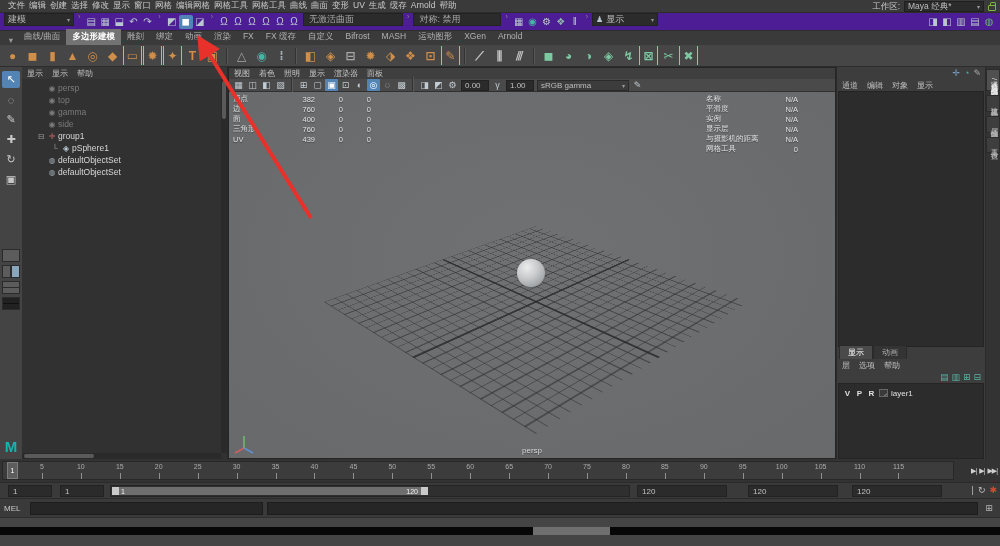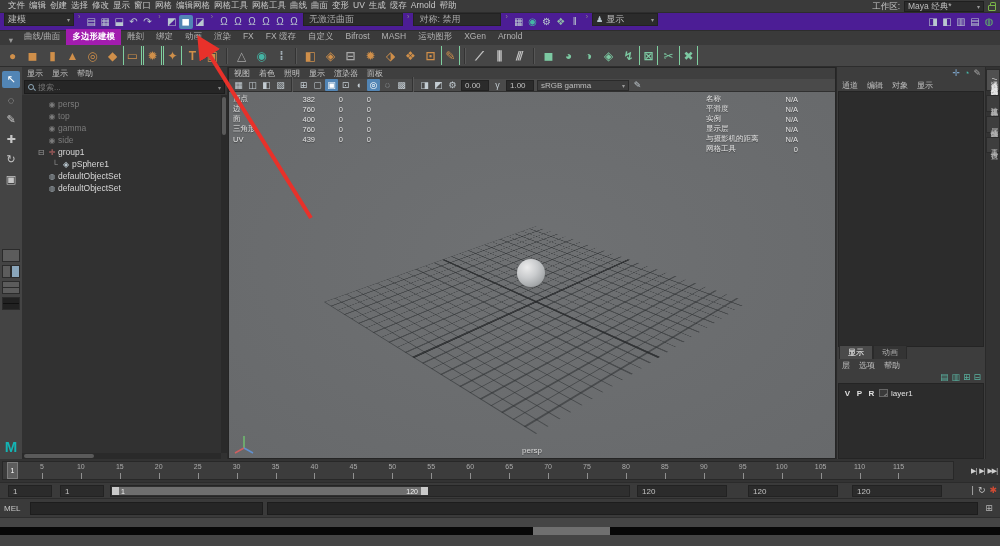--- a/index.html
+++ b/index.html
@@ -23,21 +23,21 @@
 .sl-drop{background:#2b2b2b;border:1px solid #222;height:13px;display:flex;align-items:center;justify-content:space-between;padding:0 3px;color:#bdbdbd}
 .sl-collapse{color:#8a8a8a;font-size:7px;padding:0 2px}
 .sl-icon{width:14px;height:14px;display:inline-flex;align-items:center;justify-content:center;color:#b9c7cf;font-size:10px;border-radius:2px}
 .sl-icon.active{background:#5285b5;color:#fff}
 .sl-field{background:#2b2b2b;border:1px solid #222;height:13px;display:flex;align-items:center;padding:0 5px;color:#a9a9a9}
 .spacer{flex:1}
 
 .shelf-tabs{height:14px;background:#3a3a3a;display:flex;align-items:flex-end;padding-left:4px;font-size:8.5px}
 .shelf-menu{width:14px;color:#999;text-align:center}
 .shelf-tab{padding:2px 6px;color:#b2b2b2;white-space:nowrap}
-.shelf-tab.active{color:#fff;font-weight:bold;background:#a21caf}
+.shelf-tab.active{color:#fff;font-weight:bold;background:#737373}
 .shelf{height:22px;background:#464646;display:flex;align-items:center;padding-left:3px;gap:1px;border-bottom:1px solid #2d2d2d}
 .shelf-icon{width:19px;height:19px;display:inline-flex;align-items:center;justify-content:center;font-size:12px;font-weight:bold}
 .shelf-icon.bracket{border-left:1px solid #7fcf9f;border-right:1px solid #7fcf9f}
 .vsep{width:2px;height:16px;border-left:1px solid #333;border-right:1px solid #575757;margin:0 3px}
 
 .main{height:392px;display:flex;align-items:stretch}
 .toolbox{width:22px;display:flex;flex-direction:column;align-items:center;padding-top:4px;gap:3px;background:#444}
 .tool{width:18px;height:17px;display:flex;align-items:center;justify-content:center;font-size:11px;color:#c6c6c6;border-radius:2px}
 .tool.active{background:#5285b5;color:#fff}
 .layouts{margin-top:58px;display:flex;flex-direction:column;gap:3px}
@@ -309,25 +309,20 @@
         </span>
       <span class="maya-logo">M</span>
     </div>
 
     <div class="outliner">
       <div class="panel-menus" id="outliner-menus">
           <span>显示</span>
           <span>显示</span>
           <span>帮助</span>
         </div>
-      <div class="search-row">
-        <span class="mag"></span>
-        <input placeholder="搜索..." style="">
-        <span style="font-size:6px;color:#8a8a8a;padding-right:3px">▾</span>
-      </div>
       <div class="tree" id="outliner-tree">
         <div class="vsb">
             <div class="thumb"></div>
           </div>
         <div class="hsb">
             <div class="thumb"></div>
           </div>
       <div class="out-row dim">
             <span class="exp"></span>
             <span class="oicon">◉</span>

